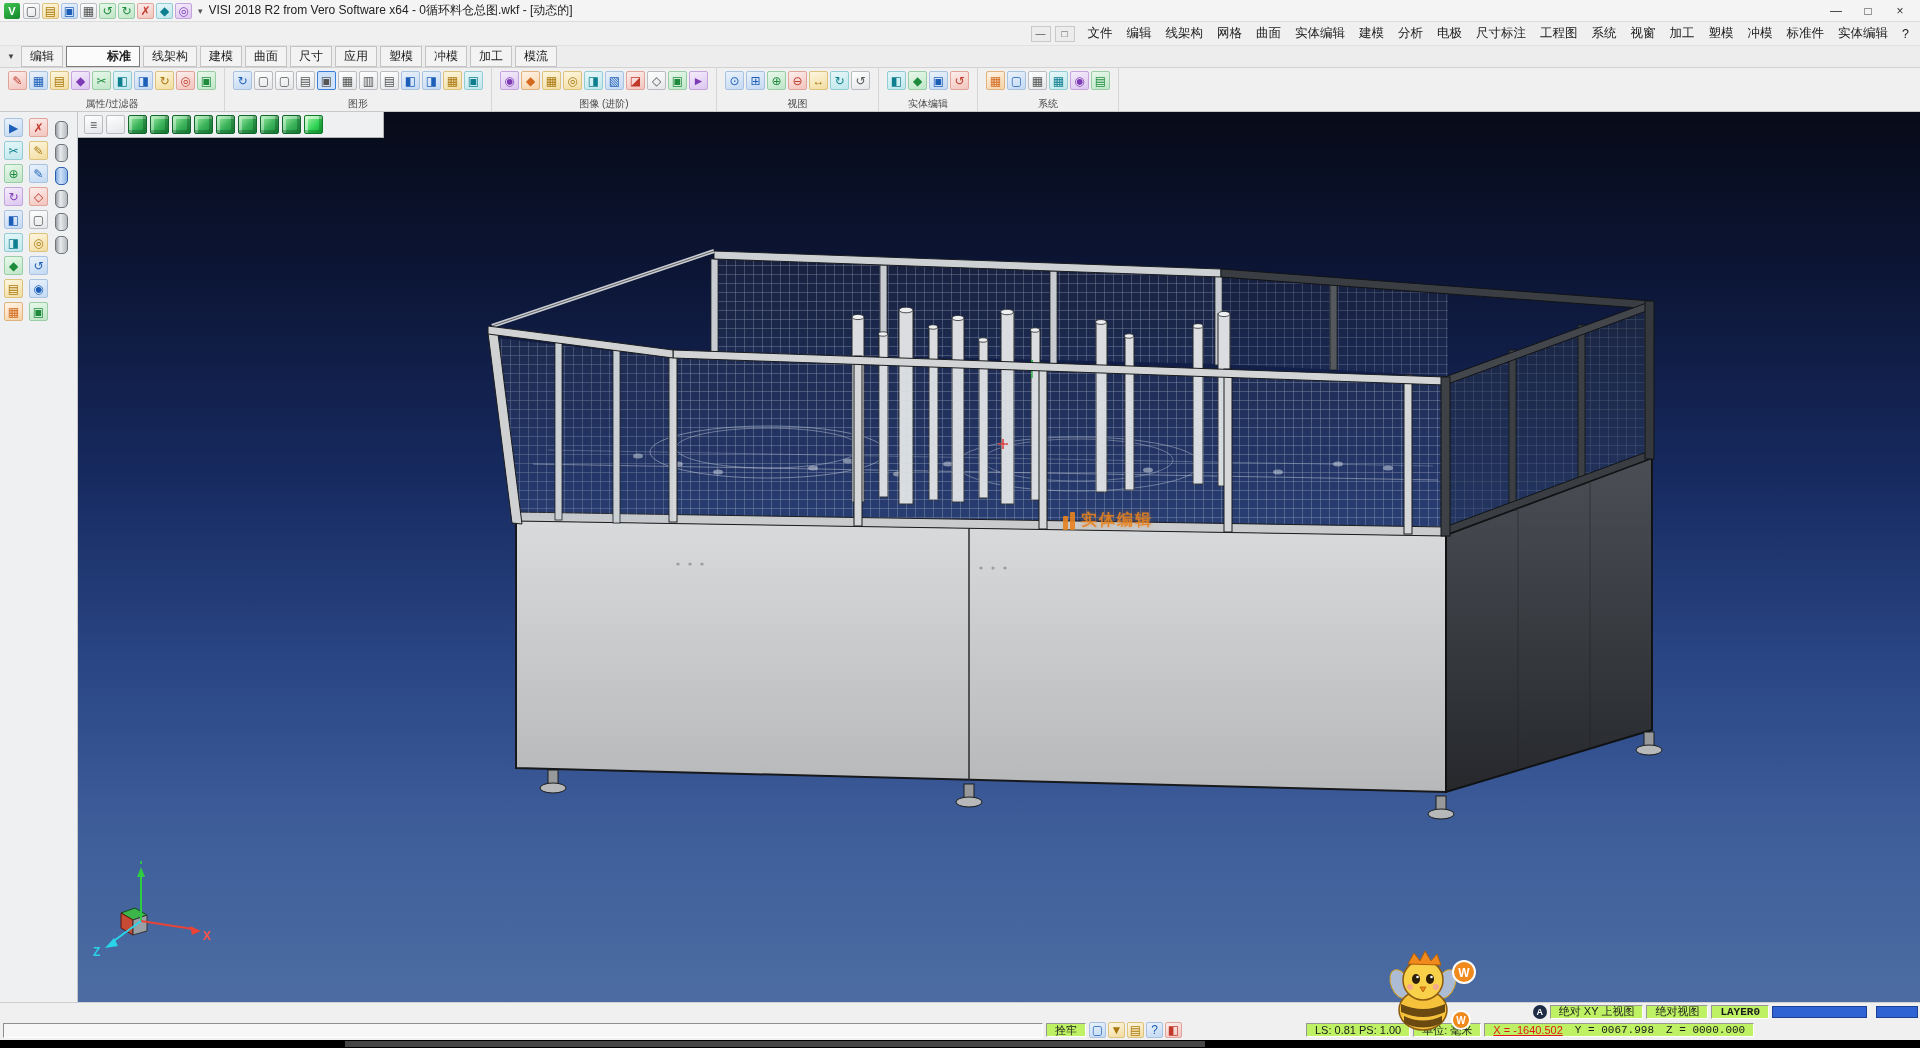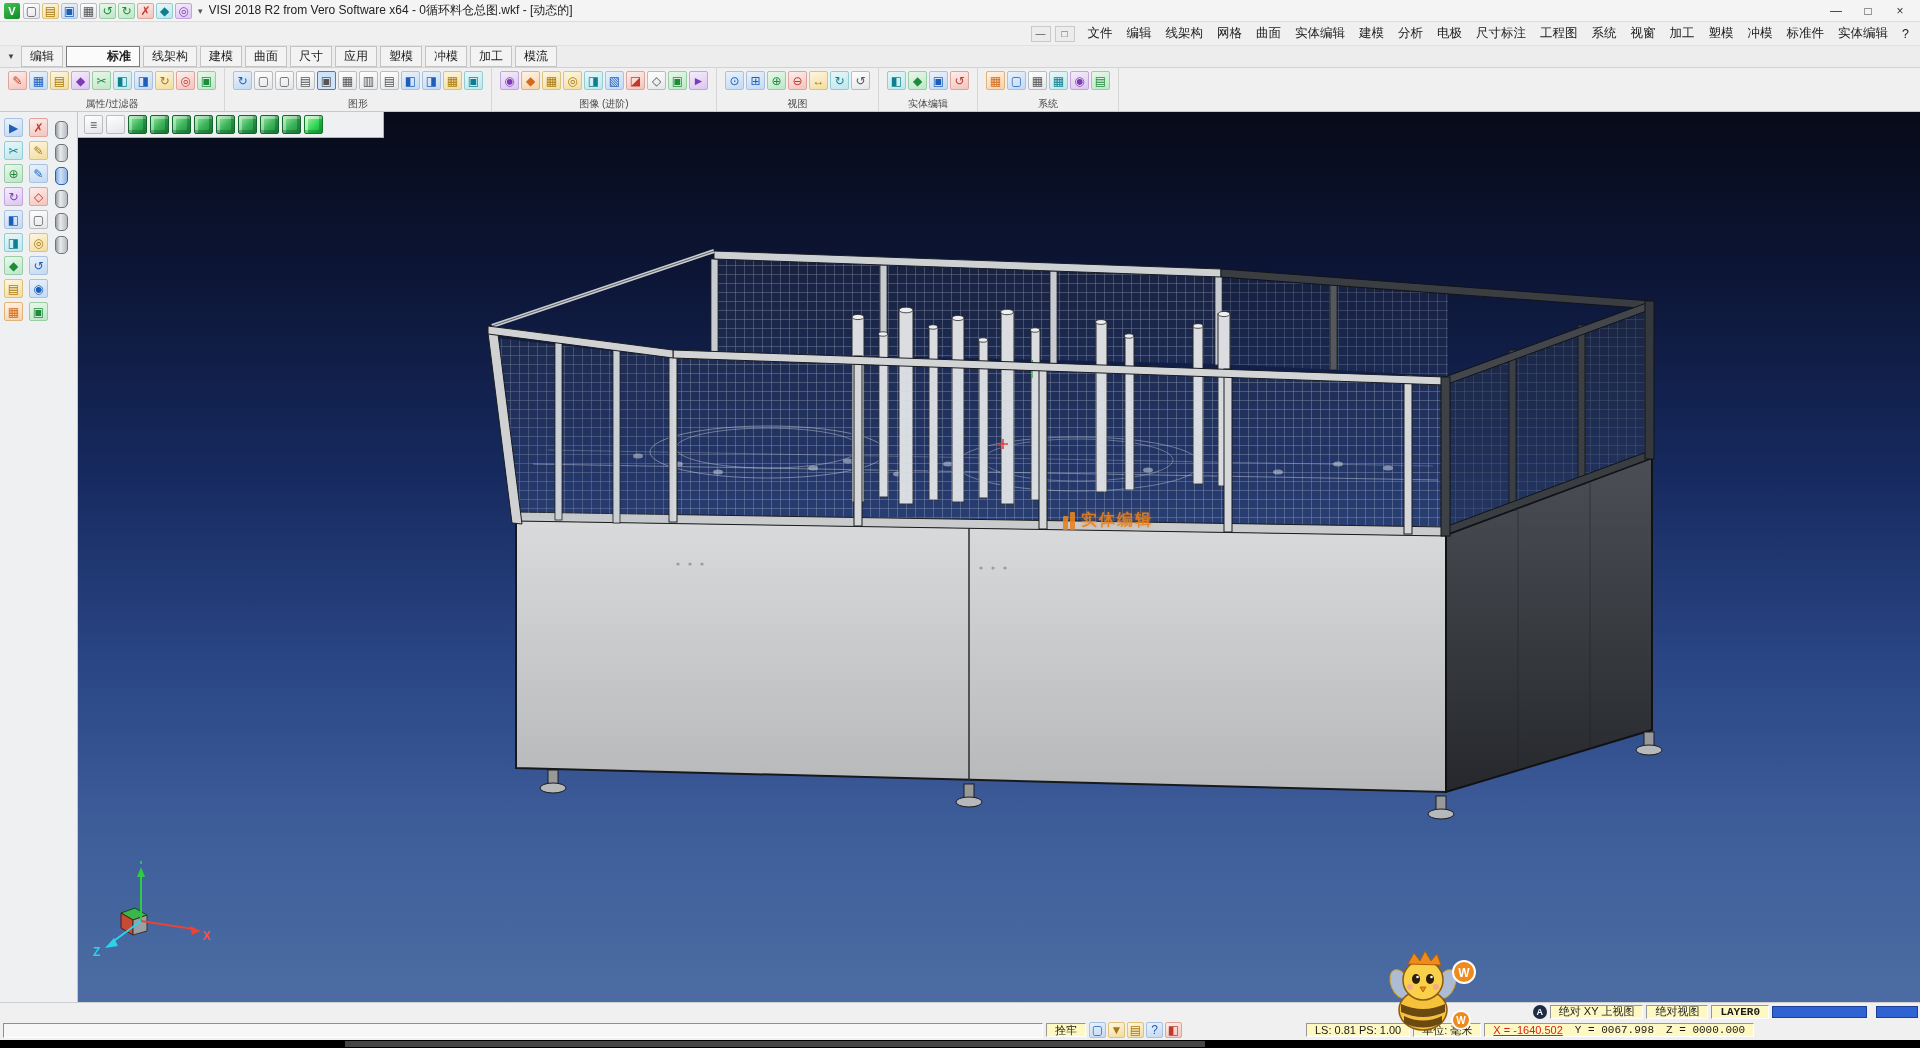--- a/index.html
+++ b/index.html
@@ -93,21 +93,21 @@
   .wm-icon i:nth-child(2) { height:18px; }
   .wm-text { font-size:16px; font-weight:bold; letter-spacing:2px;
     text-shadow:0 0 4px rgba(232,130,30,.5); }
   .triad { position:absolute; left:8px; bottom:36px; }
 
   
   .statusA { position:absolute; left:0; right:0; top:1002px; height:18px; background:#f0f0f0;
     border-top:1px solid #cfcfcf; display:flex; justify-content:flex-end; align-items:center;
     gap:3px; font-size:11px; padding:0 2px; }
   .seg { height:14px; display:flex; align-items:center; padding:0 8px; white-space:nowrap;
-    border:1px solid; border-color:#979797 #ffffff #ffffff #979797; background:#fef9c3; }
+    border:1px solid; border-color:#979797 #ffffff #ffffff #979797; background:#bef264; }
   .abadge { width:14px; height:14px; border-radius:50%; background:#1d2b45; color:#fff;
     font-size:9px; font-weight:bold; display:flex; align-items:center; justify-content:center; }
   .layer-seg { font-weight:bold;font-family:Liberation Mono, monospace; }
   .lbar { height:12px; background:#2f63d4; border:1px solid #1c3f94; }
   .lbar.w1 { width:95px; }
   .lbar.w2 { width:42px; margin-left:6px; }
 
   .statusB { position:absolute; left:0; right:0; top:1020px; height:20px; background:#f0f0f0;
     display:flex; align-items:center; gap:3px; font-size:11px; padding:0 3px; }
   .cmd { flex:1; max-width:1040px; height:15px; background:#f7f7f7;

